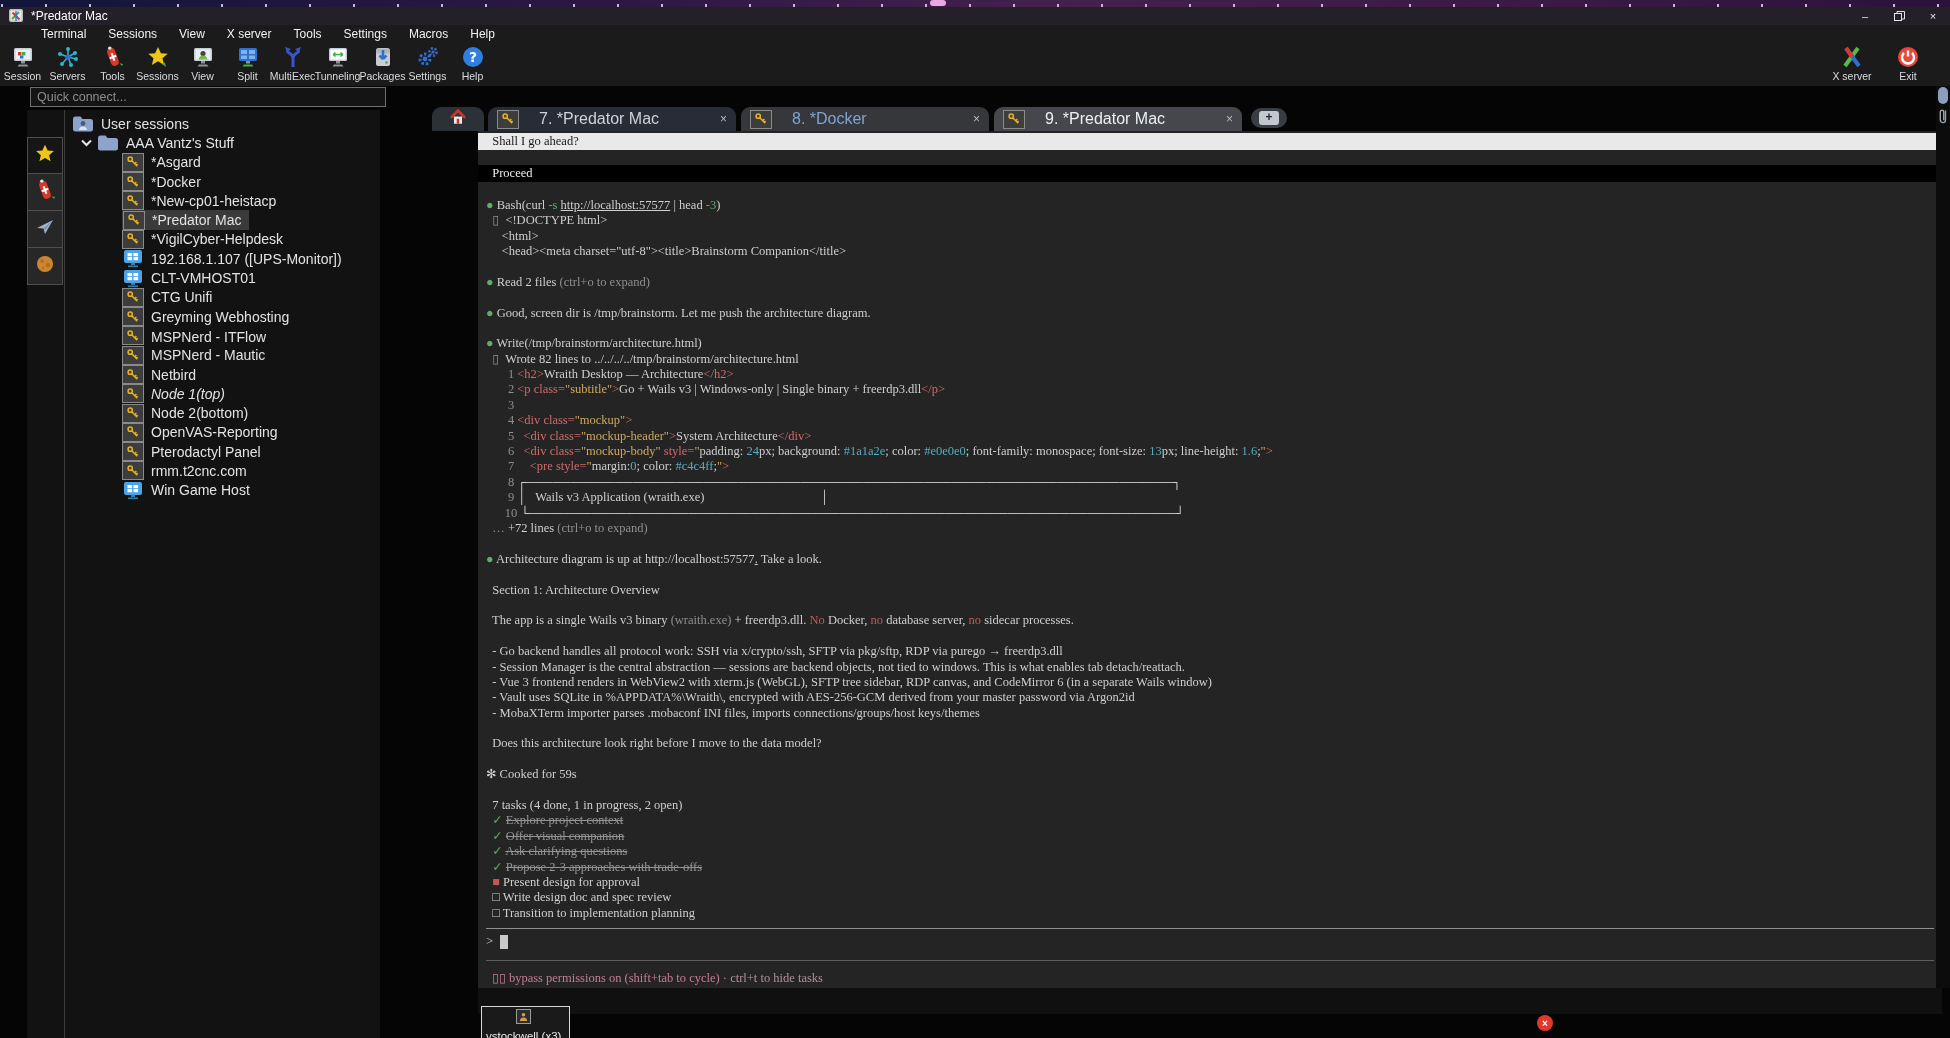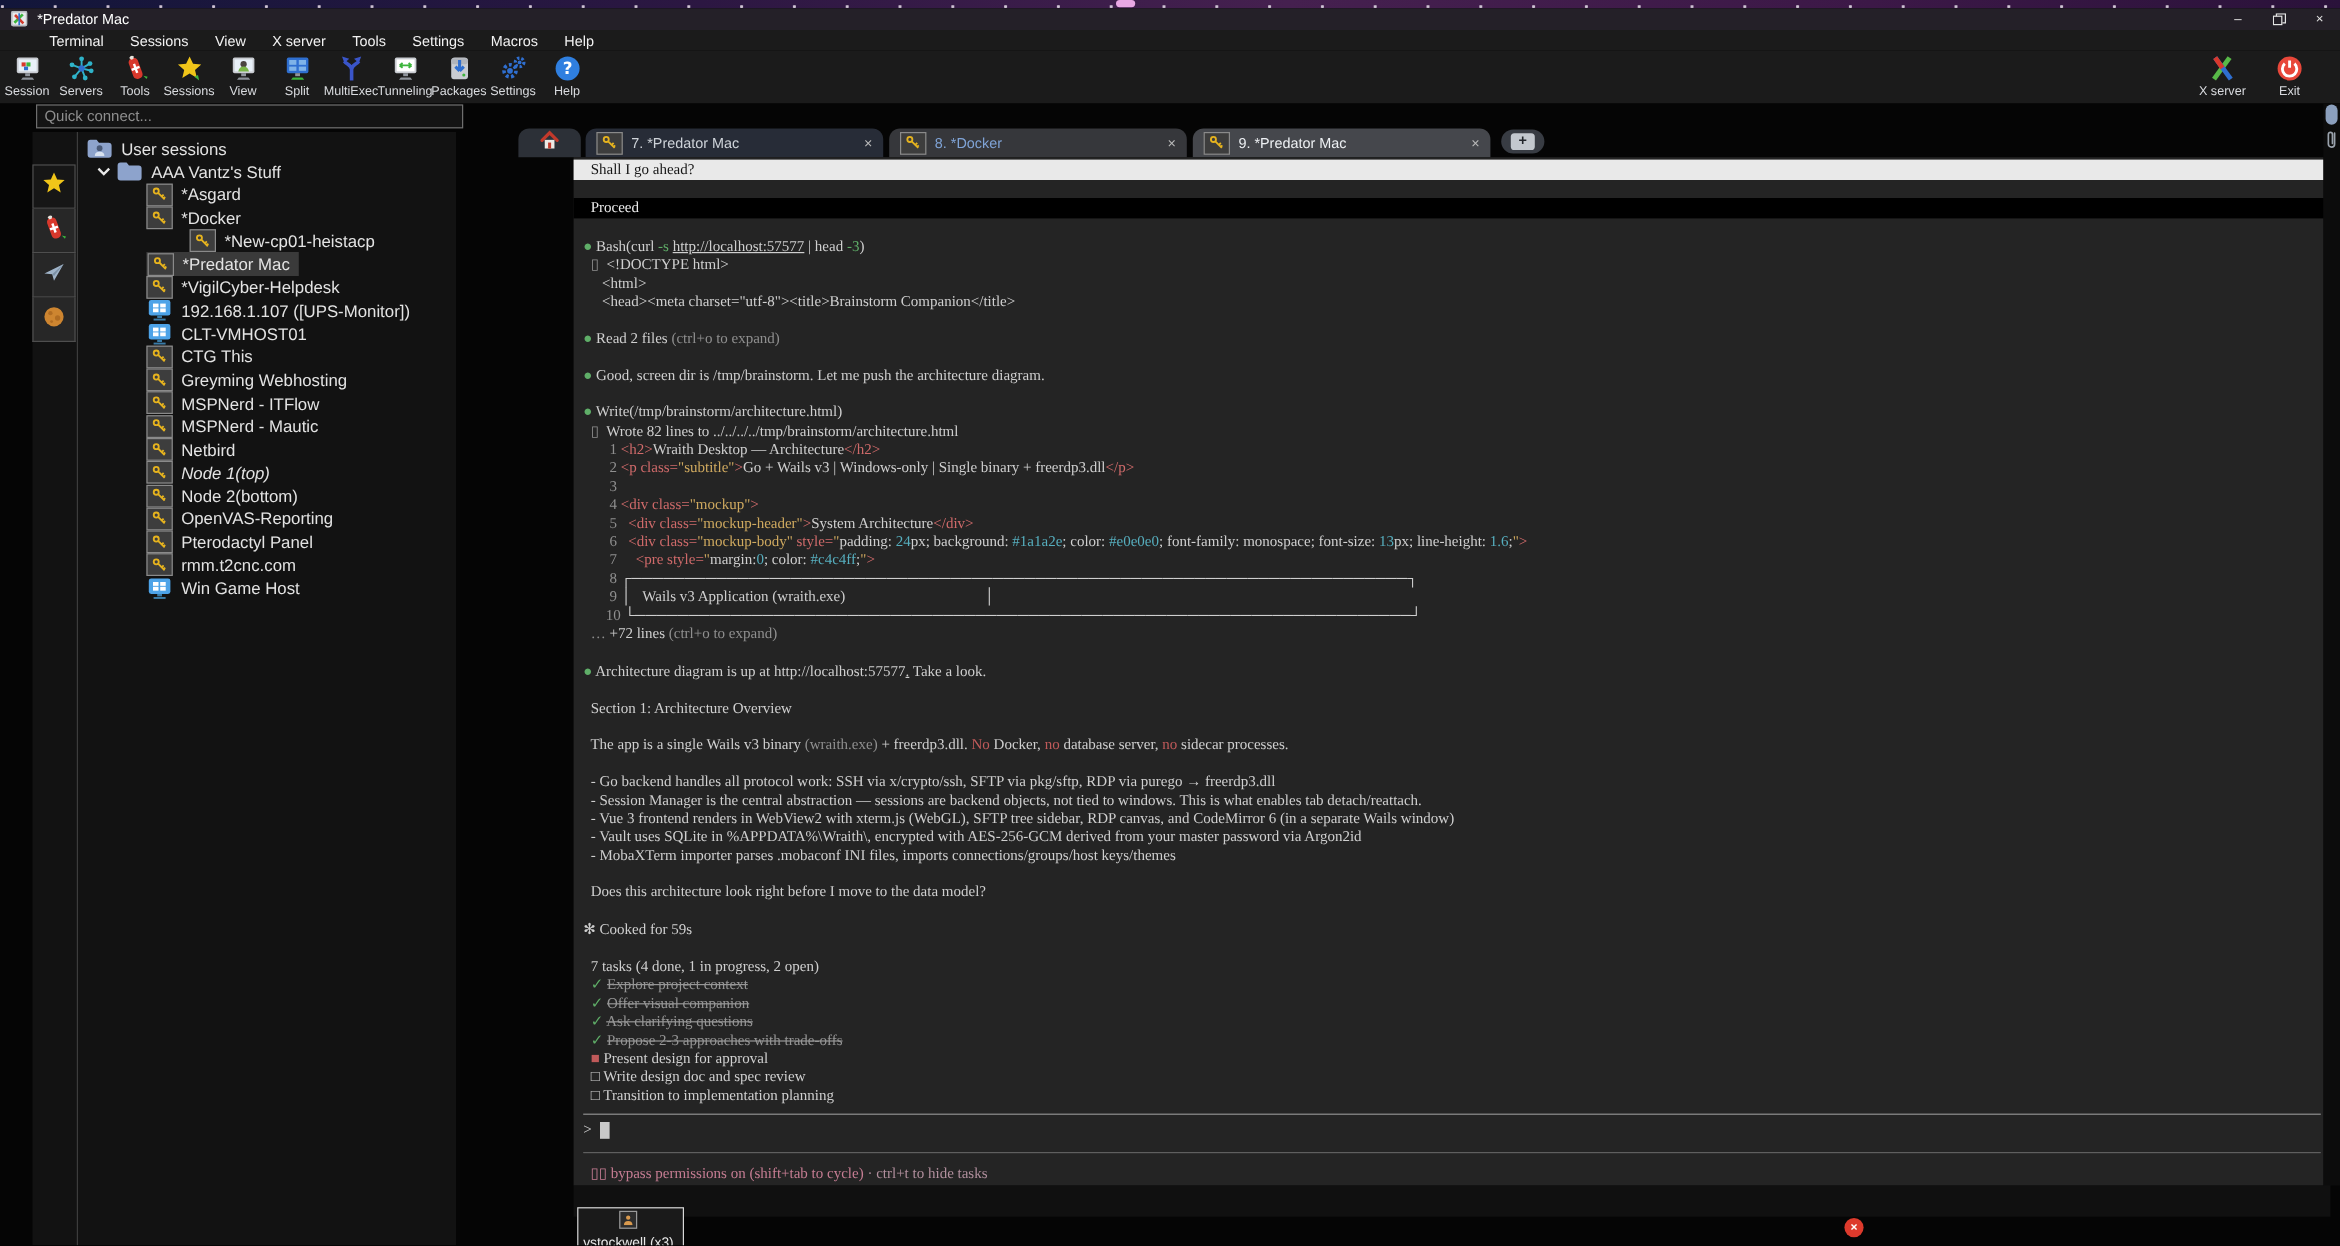--- a/index.html
+++ b/index.html
@@ -39,21 +39,21 @@
   .tree{position:absolute;left:39px;top:4px;right:0;bottom:0;overflow:hidden;}
   .trow{height:19.3px;display:flex;align-items:center;color:#e3e3e3;font-size:14px;white-space:nowrap;}
   .trow .chev{width:14px;margin-right:4px;color:#e8e8e8;display:flex;align-items:center;justify-content:center;}
   .trow .ticn{width:22px;height:18px;margin-right:7px;display:flex;align-items:center;justify-content:center;flex:none;}
   .sel-wrap{display:flex;align-items:center;background:#3a3a3a;padding:1px 8px 1px 1px;}
   .icon-box{width:20px;height:17px;background:#3d3d3d;border:1px solid #8a8a8a;display:flex;align-items:center;justify-content:center;}
   
   .tabbar{position:absolute;left:432px;top:104px;right:14px;height:27px;display:flex;align-items:flex-end;}
   .home-tab{width:52px;height:24px;background:#2c3037;border-radius:9px 9px 0 0;display:flex;align-items:center;justify-content:center;margin-right:4px;}
   .tab{height:24px;width:248px;border-radius:9px 9px 0 0;display:flex;align-items:center;padding:0 9px;margin-right:5px;box-sizing:border-box;}
-  .tab .tab-label{font-size:12px;flex:1;margin-left:7px;white-space:nowrap;overflow:hidden;}
+  .tab .tab-label{font-size:16px;flex:1;margin-left:20px;white-space:nowrap;overflow:hidden;}
   .tab .tab-close{color:#b9b9b9;font-size:12px;}
   .tab-0{background:#272c37;color:#ced3d9;}
   .tab-1{background:#36373b;color:#7fa3d6;}
   .tab-2{background:#45474c;color:#edf0f3;}
   .plus-tab{width:36px;height:20px;background:#383c43;border-radius:10px;align-self:center;display:flex;align-items:center;justify-content:center;margin-left:4px;}
   .plus-inner{width:20px;height:14px;background:#c3c8ce;border-radius:3px;color:#22262b;font-size:12px;line-height:13px;font-weight:bold;text-align:center;}
   
   .terminal{position:absolute;left:478px;top:131px;width:1464px;height:857px;background:#242424;
             font-family:Liberation Serif, serif;font-size:12.5px;color:#cfcfcf;padding-top:2px;box-sizing:border-box;}
   .tline{height:15.4px;line-height:15.4px;white-space:pre;padding-left:8px;}
@@ -370,21 +370,21 @@
                   <g stroke="#e6b31e" fill="none" stroke-width="2.2">
                     <circle cx="6" cy="6" r="3"></circle>
                     <path d="M8.2 8.2 L16 16 M12.5 12.5 l2.3 -2.3 M14.8 14.8 l1.8 -1.8"></path>
                   </g>
                 </svg>
               </span>
             </span>
             <span>*Docker</span>
           </span>
         </div>
-        <div class="trow" style="padding-left: 56px; margin-left: 36px;">
+        <div class="trow" style="padding-left: 56px;">
           <span style="display: flex; align-items: center;">
             <span class="ticn">
               <span class="icon-box">
                 <svg width="14" height="14" viewBox="0 0 20 20">
                   <g stroke="#e6b31e" fill="none" stroke-width="2.2">
                     <circle cx="6" cy="6" r="3"></circle>
                     <path d="M8.2 8.2 L16 16 M12.5 12.5 l2.3 -2.3 M14.8 14.8 l1.8 -1.8"></path>
                   </g>
                 </svg>
               </span>
@@ -463,21 +463,21 @@
             <span class="ticn">
               <span class="icon-box">
                 <svg width="14" height="14" viewBox="0 0 20 20">
                   <g stroke="#e6b31e" fill="none" stroke-width="2.2">
                     <circle cx="6" cy="6" r="3"></circle>
                     <path d="M8.2 8.2 L16 16 M12.5 12.5 l2.3 -2.3 M14.8 14.8 l1.8 -1.8"></path>
                   </g>
                 </svg>
               </span>
             </span>
-            <span>CTG This</span>
+            <span>CTG Unifi</span>
           </span>
         </div>
         <div class="trow" style="padding-left: 56px;">
           <span style="display: flex; align-items: center;">
             <span class="ticn">
               <span class="icon-box">
                 <svg width="14" height="14" viewBox="0 0 20 20">
                   <g stroke="#e6b31e" fill="none" stroke-width="2.2">
                     <circle cx="6" cy="6" r="3"></circle>
                     <path d="M8.2 8.2 L16 16 M12.5 12.5 l2.3 -2.3 M14.8 14.8 l1.8 -1.8"></path>

